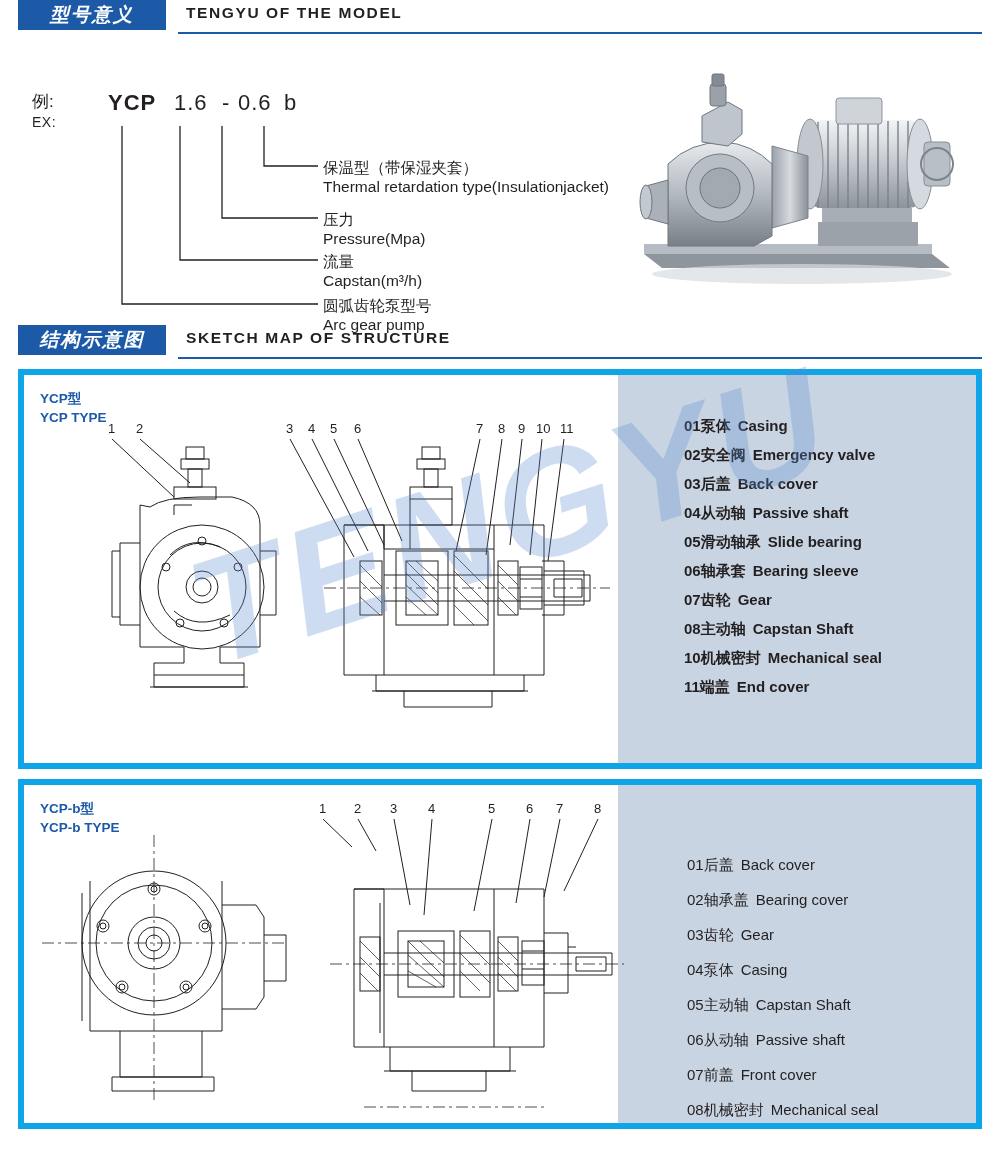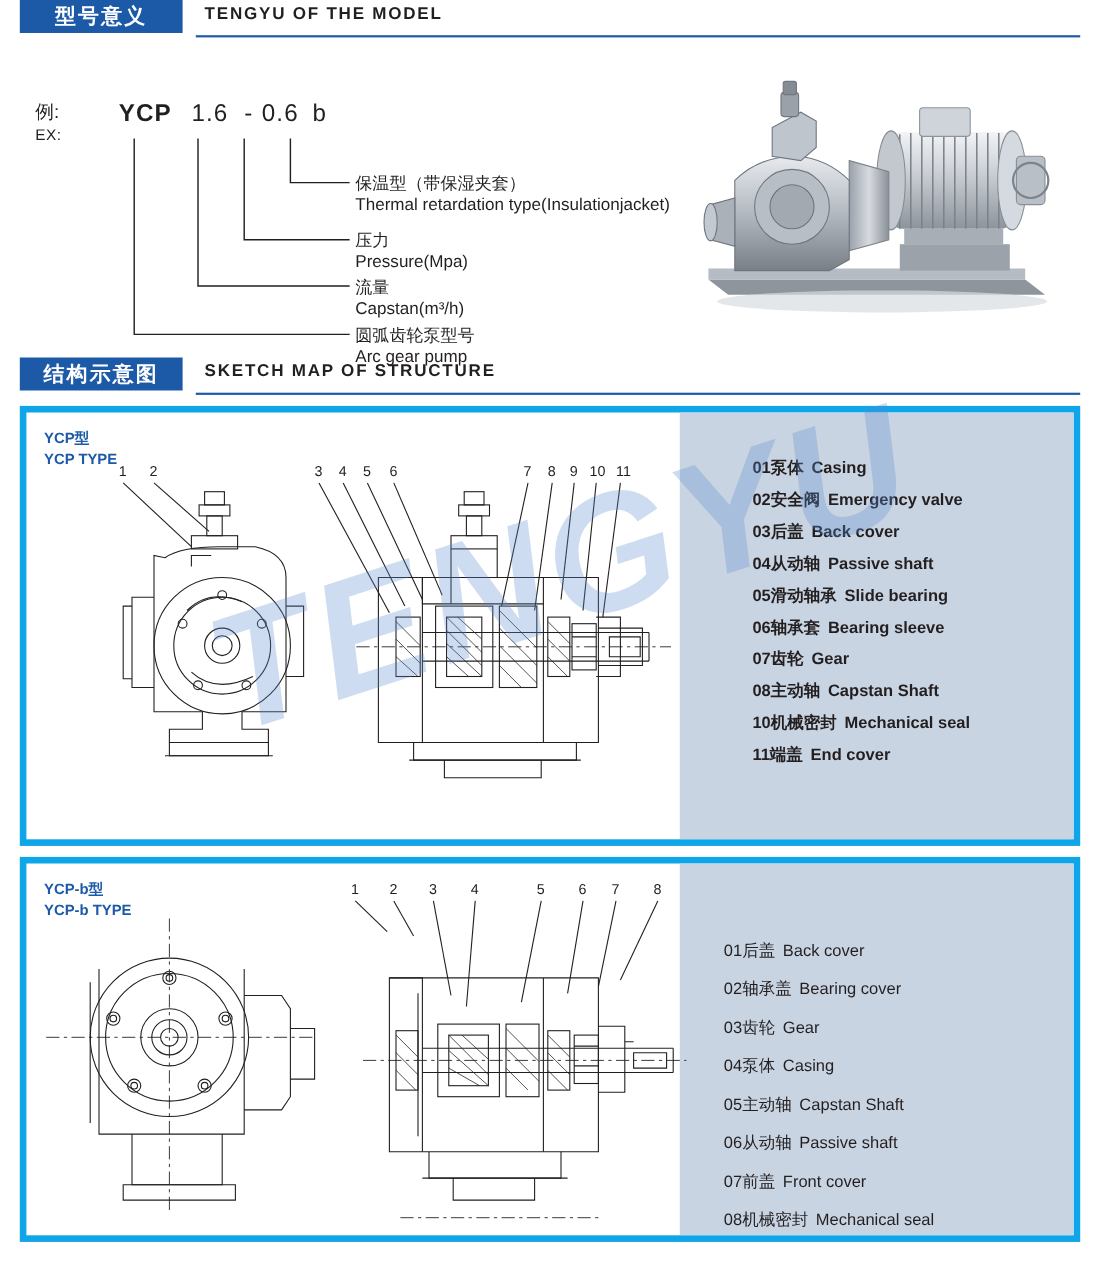--- a/index.html
+++ b/index.html
@@ -26,20 +26,21 @@
     left: 0; top: 0;
     width: 148px; height: 30px;
     background: #1c5aa8;
     color: #ffffff;
     font-size: 19px;
     font-weight: bold;
     letter-spacing: 2px;
     display: flex;
     align-items: center;
     justify-content: center;
+    font-style: italic;
   }
   .section-head .en {
     position: absolute;
     left: 168px; top: 4px;
     font-size: 15.5px;
     font-weight: bold;
     letter-spacing: 1.6px;
     color: #231f20;
   }
   .section-head .rule {
@@ -541,21 +542,21 @@
 
           <path d="M366,262 L366,286 L486,286 L486,262"></path>
           <path d="M360,286 L492,286"></path>
           <path d="M388,286 L388,306 L462,306 L462,286"></path>
           <path d="M340,322 L520,322" stroke-dasharray="12 4 3 4" stroke-width="0.8"></path>
         </g>
       </g>
     </svg>
   </div>
 
-  <div class="parts-list" style="right:0;width:358px;left:auto;padding-left:40px;">
+  <div class="parts-list" style="right:0;width:358px;left:auto;padding-left:69px;">
     <div><span>01</span><span>后盖</span><span class="gap"></span><span>Back cover</span></div>
     <div><span>02</span><span>轴承盖</span><span class="gap"></span><span>Bearing cover</span></div>
     <div><span>03</span><span>齿轮</span><span class="gap"></span><span>Gear</span></div>
     <div><span>04</span><span>泵体</span><span class="gap"></span><span>Casing</span></div>
     <div><span>05</span><span>主动轴</span><span class="gap"></span><span>Capstan Shaft</span></div>
     <div><span>06</span><span>从动轴</span><span class="gap"></span><span>Passive shaft</span></div>
     <div><span>07</span><span>前盖</span><span class="gap"></span><span>Front cover</span></div>
     <div><span>08</span><span>机械密封</span><span class="gap"></span><span>Mechanical seal</span></div>
   </div>
 </div>

